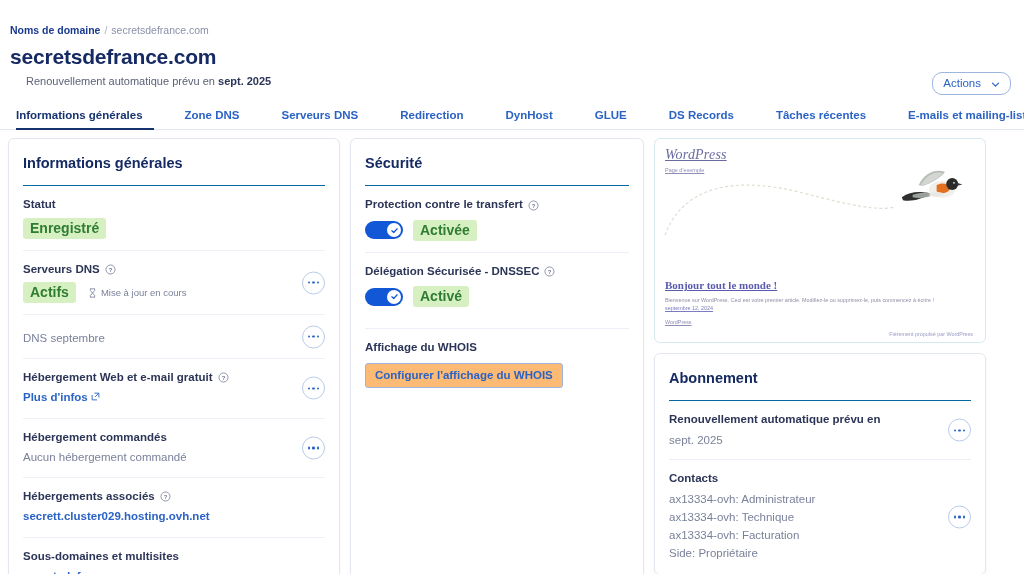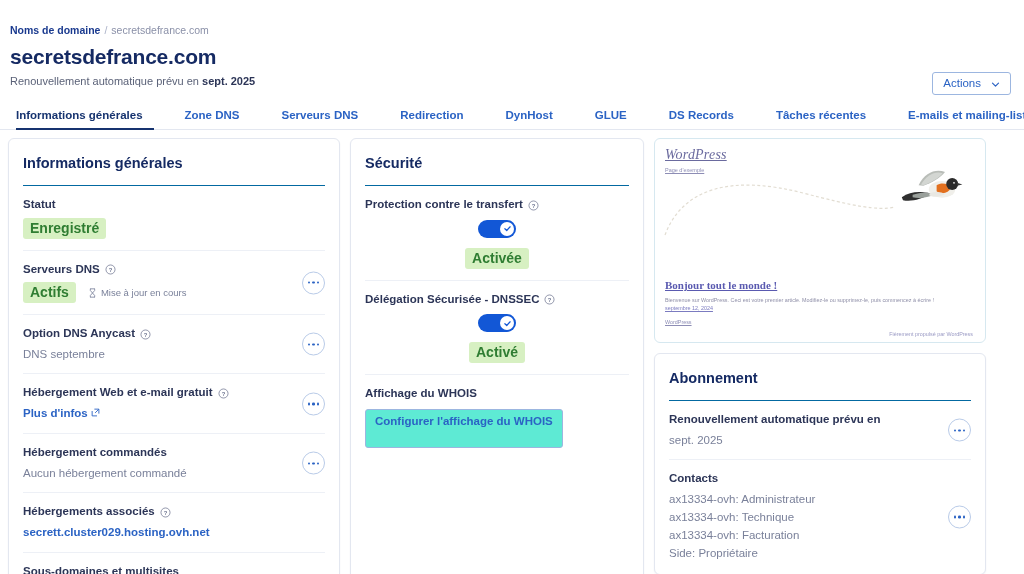--- a/index.html
+++ b/index.html
@@ -34,30 +34,31 @@
     font-size: 21px;
     font-weight: bold;
     color: #152a63;
     letter-spacing: -0.2px;
     line-height: 1.25;
   }
   .header .sub {
     margin-top: 5px;
     font-size: 11px;
     color: #5b6278;
+    margin-left: 16px;
   }
   .header .sub b { color: #2c3557; font-weight: bold; }
 
   .actions-btn {
     position: absolute;
     right: 13px; top: 36px;
     display: inline-flex; align-items: center; gap: 10px;
     padding: 4px 10px 5px 10px;
     border: 1px solid #9cb6e0;
-    border-radius: 3px;
+    border-radius: 10px;
     background: #fff;
     color: #2b63c4;
     font-size: 11.5px;
     font-family: "Liberation Sans", sans-serif;
     cursor: pointer;
   }
   .actions-btn .chev { display:inline-block; width:9px; height:9px; }
 
   
   .tabs {
@@ -181,40 +182,40 @@
     display: flex; align-items: center; justify-content: center;
     gap: 2px;
     cursor: pointer;
   }
   .dots-btn i {
     width: 2.6px; height: 2.6px; border-radius: 50%;
     background: #2b63c4; display: block;
   }
 
   
-  .toggle-line { display: flex; align-items: center; gap: 10px; margin-top: 7px; flex-direction: column; }
+  .toggle-line { display: flex; align-items: center; gap: 10px; margin-top: 7px; }
   .toggle {
     width: 38px; height: 18px; border-radius: 10px;
     background: #1257d6; position: relative; cursor: pointer; flex: none;
   }
   .toggle .knob {
     position: absolute; right: 2px; top: 2px;
     width: 14px; height: 14px; border-radius: 50%;
     background: #fff;
     display: flex; align-items: center; justify-content: center;
   }
   .toggle .knob svg { width: 9px; height: 9px; }
 
   .whois-btn {
     margin-top: 7px;
     display: inline-block;
-    padding: 5px 9px 20px 9px;
+    padding: 5px 9px 6px 9px;
     border: 1px solid #9cb6e0;
     border-radius: 3px;
-    background: #5eead4;
+    background: #fdba74;
     color: #2b63c4;
     font-size: 11.5px;
     font-weight: bold;
     font-family: "Liberation Sans", sans-serif;
     cursor: pointer;
   }
 
   
   .wp-card {
     border: 1px solid #d6e8f0;
@@ -365,29 +366,20 @@
             </span>
           </div>
           <div class="dots-btn">
               <i></i>
               <i></i>
               <i></i>
             </div>
         </div>
 
         <div class="row">
-          <div class="row-label">
-            <span>Option DNS Anycast</span>
-            <span class="help-icon">
-              <svg viewBox="0 0 16 16" width="11" height="11">
-                  <circle cx="8" cy="8" r="6.6" fill="none" stroke="#6f7691" stroke-width="1.1"></circle>
-                  <text x="8" y="11.4" text-anchor="middle" font-size="8.5" fill="#6f7691" font-family="Liberation Sans, sans-serif">?</text>
-                </svg>
-            </span>
-          </div>
           <div class="row-value">DNS septembre</div>
           <div class="dots-btn">
               <i></i>
               <i></i>
               <i></i>
             </div>
         </div>
 
         <div class="row">
           <div class="row-label">
@@ -484,21 +476,21 @@
               <span class="knob">
                 <svg viewBox="0 0 12 12">
                     <path d="M2.5 6.3 L5 8.7 L9.5 3.7" fill="none" stroke="#1257d6" stroke-width="1.6" stroke-linecap="round" stroke-linejoin="round"></path>
                   </svg>
               </span>
             </div>
             <span class="badge" style="margin-top:0;">Activé</span>
           </div>
         </div>
 
-        <div class="row" style="min-height:56px;">
+        <div class="row" style="min-height:56px;margin-top:10px;">
           <div class="row-label">Affichage du WHOIS</div>
           <button class="whois-btn">Configurer l'affichage du WHOIS</button>
         </div>
       </div>
     </div>
 
     <div class="col-right">
 
       <div class="wp-card">
         <div class="wp-title">WordPress</div>

